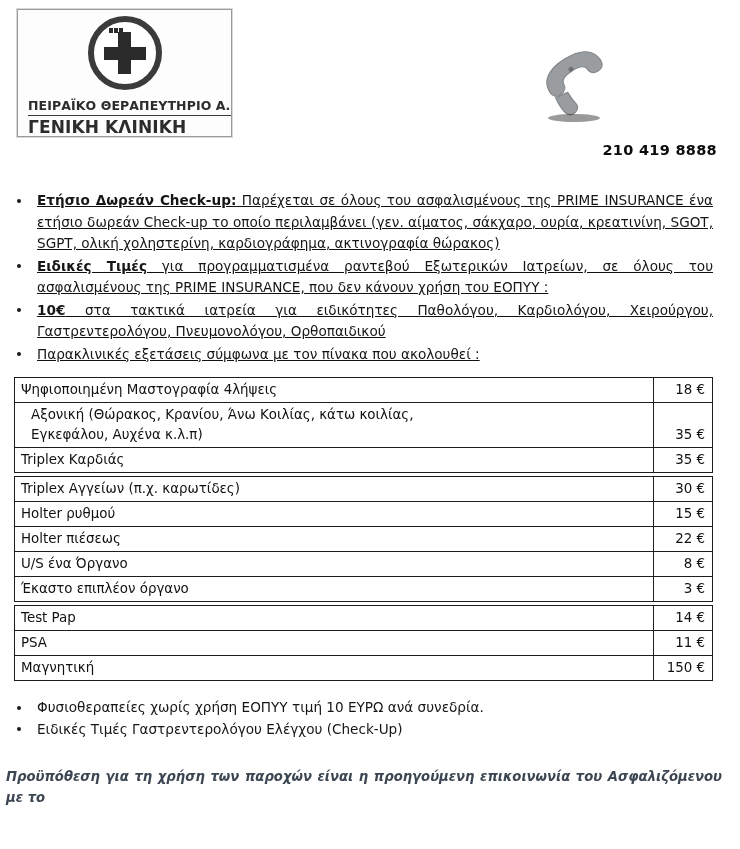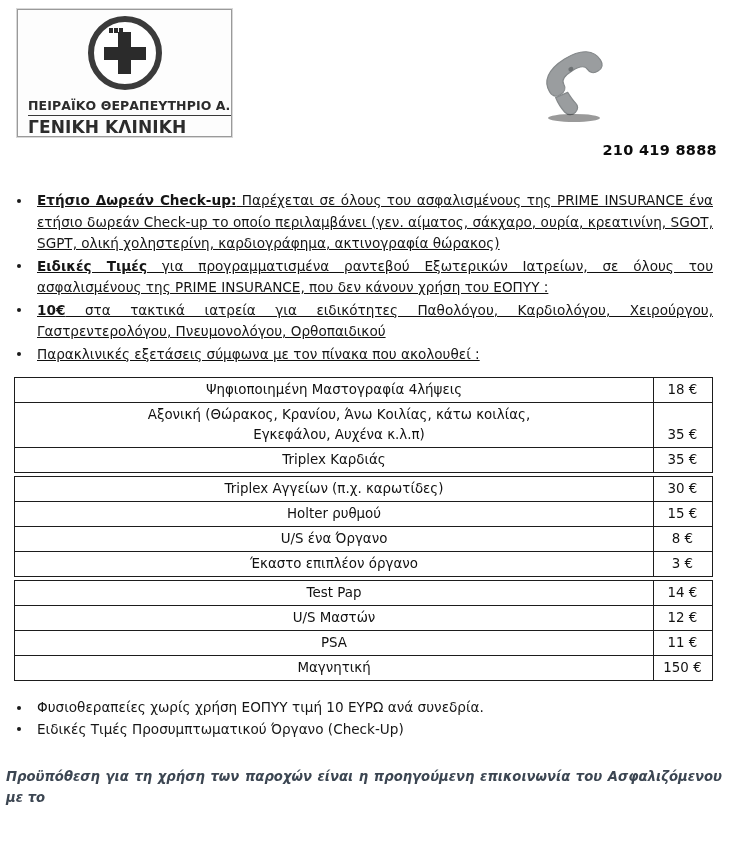--- a/index.html
+++ b/index.html
@@ -184,25 +184,24 @@
     border-collapse: collapse;
     table-layout: fixed;
     font-size: 13.4px;
     color: #111111;
   }
   .price-table td {
     border: 1px solid #1d1d1d;
     padding: 2px 6px 3px 6px;
     line-height: 19px;
     vertical-align: top;
-    text-align: center;
   }
   .price-table td.price {
     width: 45px;
-    text-align: center;
+    text-align: right;
     vertical-align: bottom;
     padding-right: 7px;
     white-space: nowrap;
   }
   .spacer-row td {
     border: none;
     height: 3px;
     padding: 0;
   }
   .two-line td.label { line-height: 19.5px; padding-left: 16px; }
@@ -313,54 +312,54 @@
       </tr>
       <tr>
         <td class="label">Triplex Αγγείων (π.χ. καρωτίδες)</td>
         <td class="price">30 €</td>
       </tr>
       <tr>
         <td class="label">Holter ρυθμού</td>
         <td class="price">15 €</td>
       </tr>
       <tr>
+        <td class="label">Holter πιέσεως</td>
+        <td class="price">22 €</td>
+      </tr>
+      <tr>
         <td class="label">U/S ένα  Όργανο</td>
         <td class="price">8 €</td>
       </tr>
       <tr>
         <td class="label">Έκαστο επιπλέον όργανο</td>
         <td class="price">3 €</td>
       </tr>
       <tr class="spacer-row">
         <td colspan="2"></td>
       </tr>
       <tr>
         <td class="label">Test Pap</td>
         <td class="price">14 €</td>
-      </tr>
-      <tr>
-        <td class="label">U/S Μαστών</td>
-        <td class="price">12 €</td>
       </tr>
       <tr>
         <td class="label">PSA</td>
         <td class="price">11 €</td>
       </tr>
       <tr>
         <td class="label">Μαγνητική</td>
         <td class="price">150 €</td>
       </tr>
     </tbody>
 </table>
 
 <ul class="bullets bullets-bottom">
   <li>
     <span>Φυσιοθεραπείες χωρίς χρήση ΕΟΠΥΥ τιμή 10 ΕΥΡΩ ανά συνεδρία.</span>
   </li>
   <li>
-    <span>Ειδικές Τιμές Προσυμπτωματικού Όργανο (Check-Up)</span>
+    <span>Ειδικές Τιμές Γαστρεντερολόγου Ελέγχου (Check-Up)</span>
   </li>
 </ul>
 
 <div class="footer-note">
   <span>Προϋπόθεση για τη χρήση των παροχών είναι η προηγούμενη επικοινωνία του Ασφαλιζόμενου με το</span>
   
 </div>
 
 </body></html>

